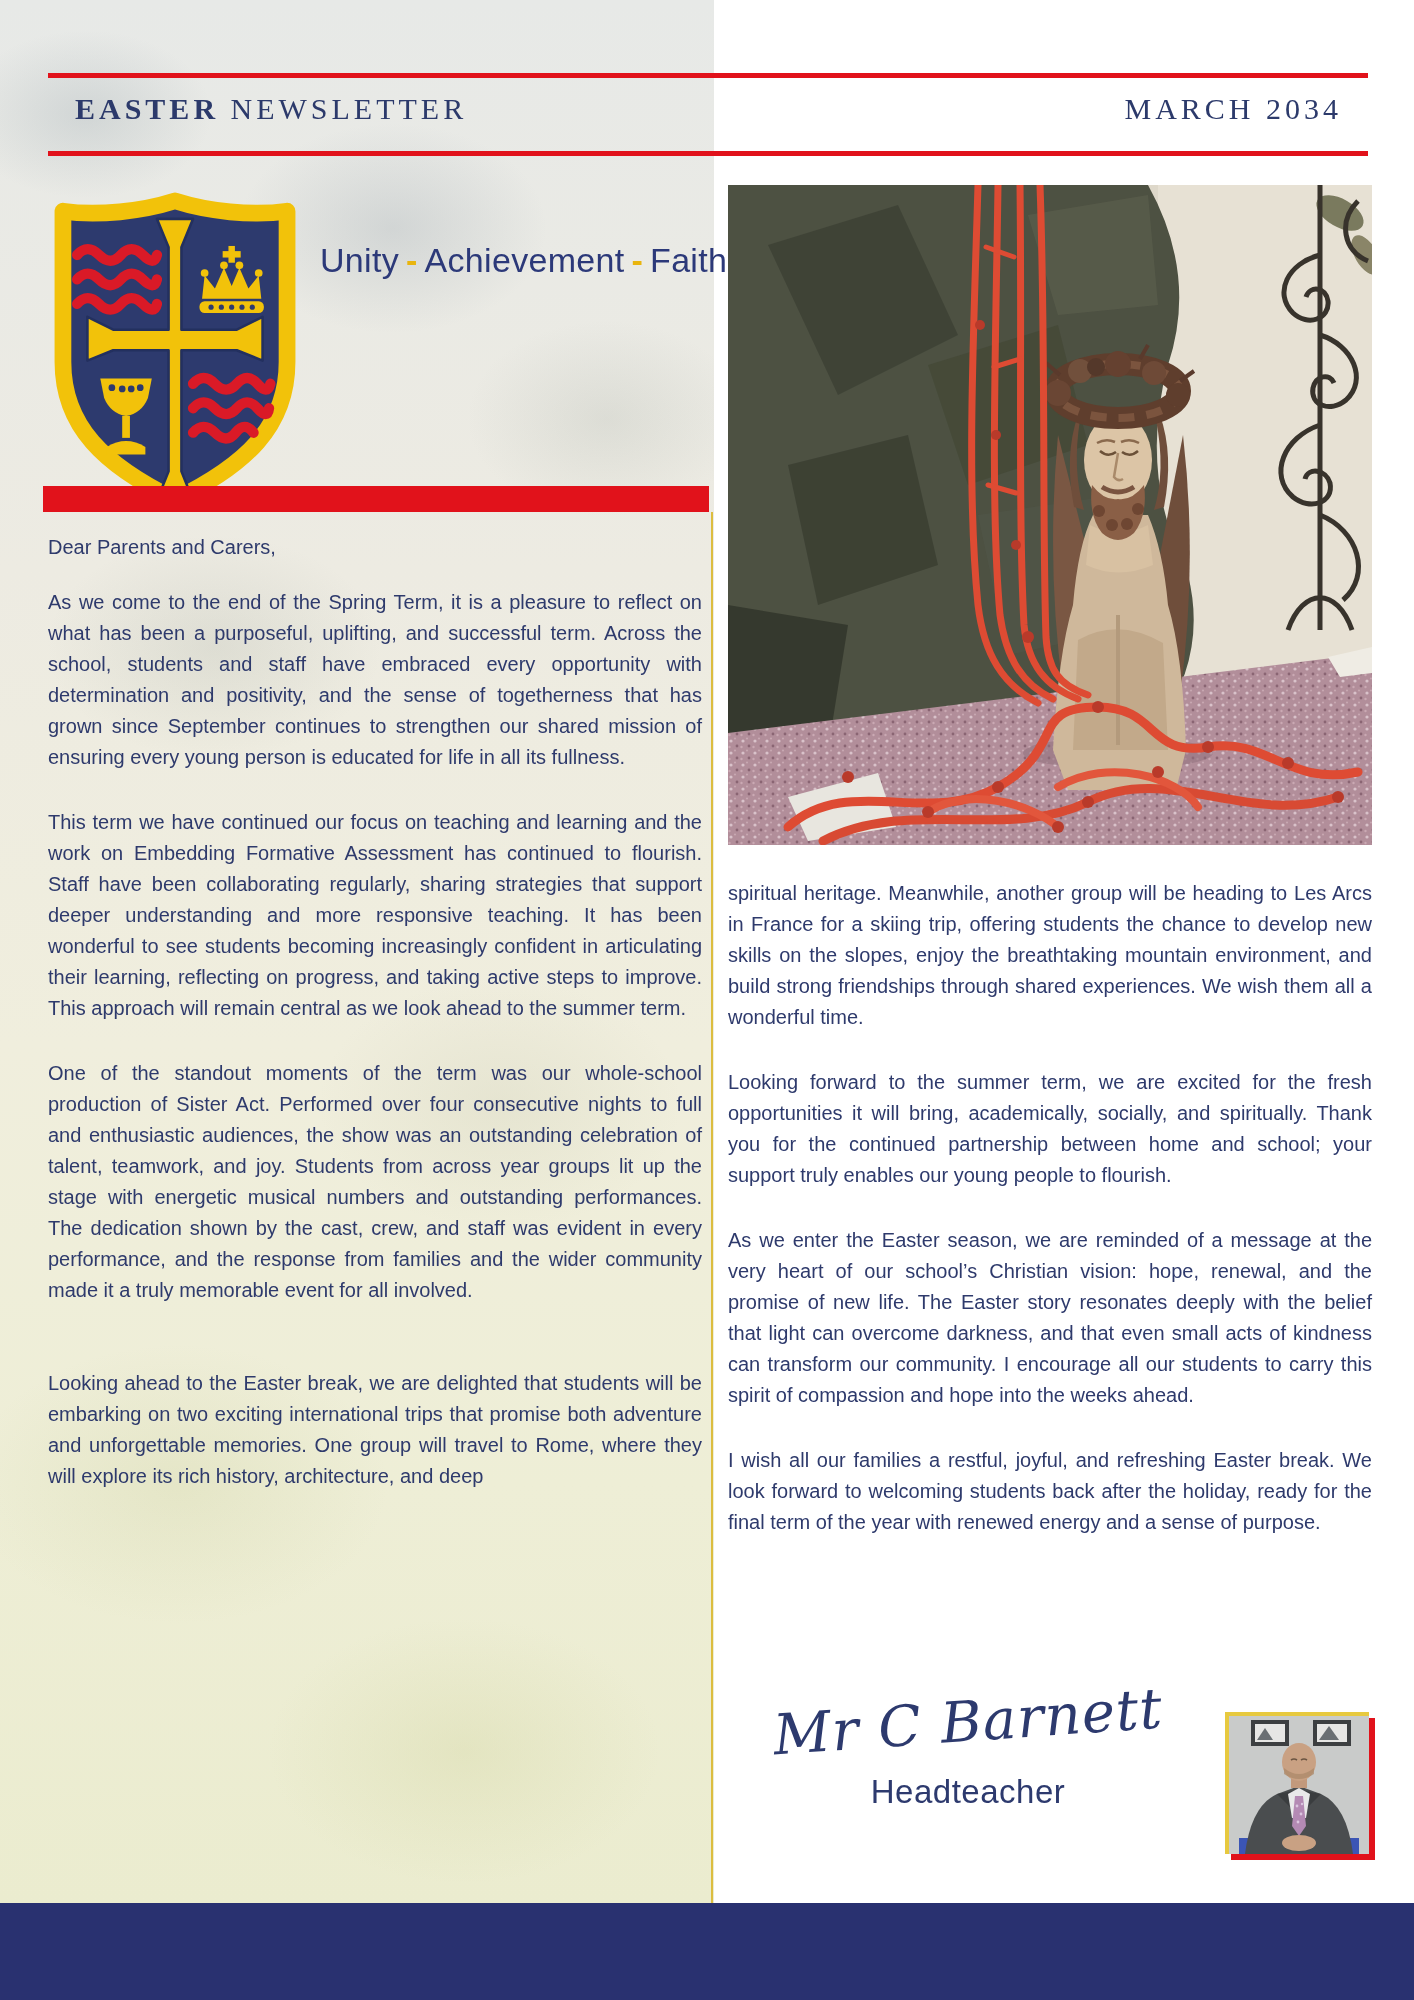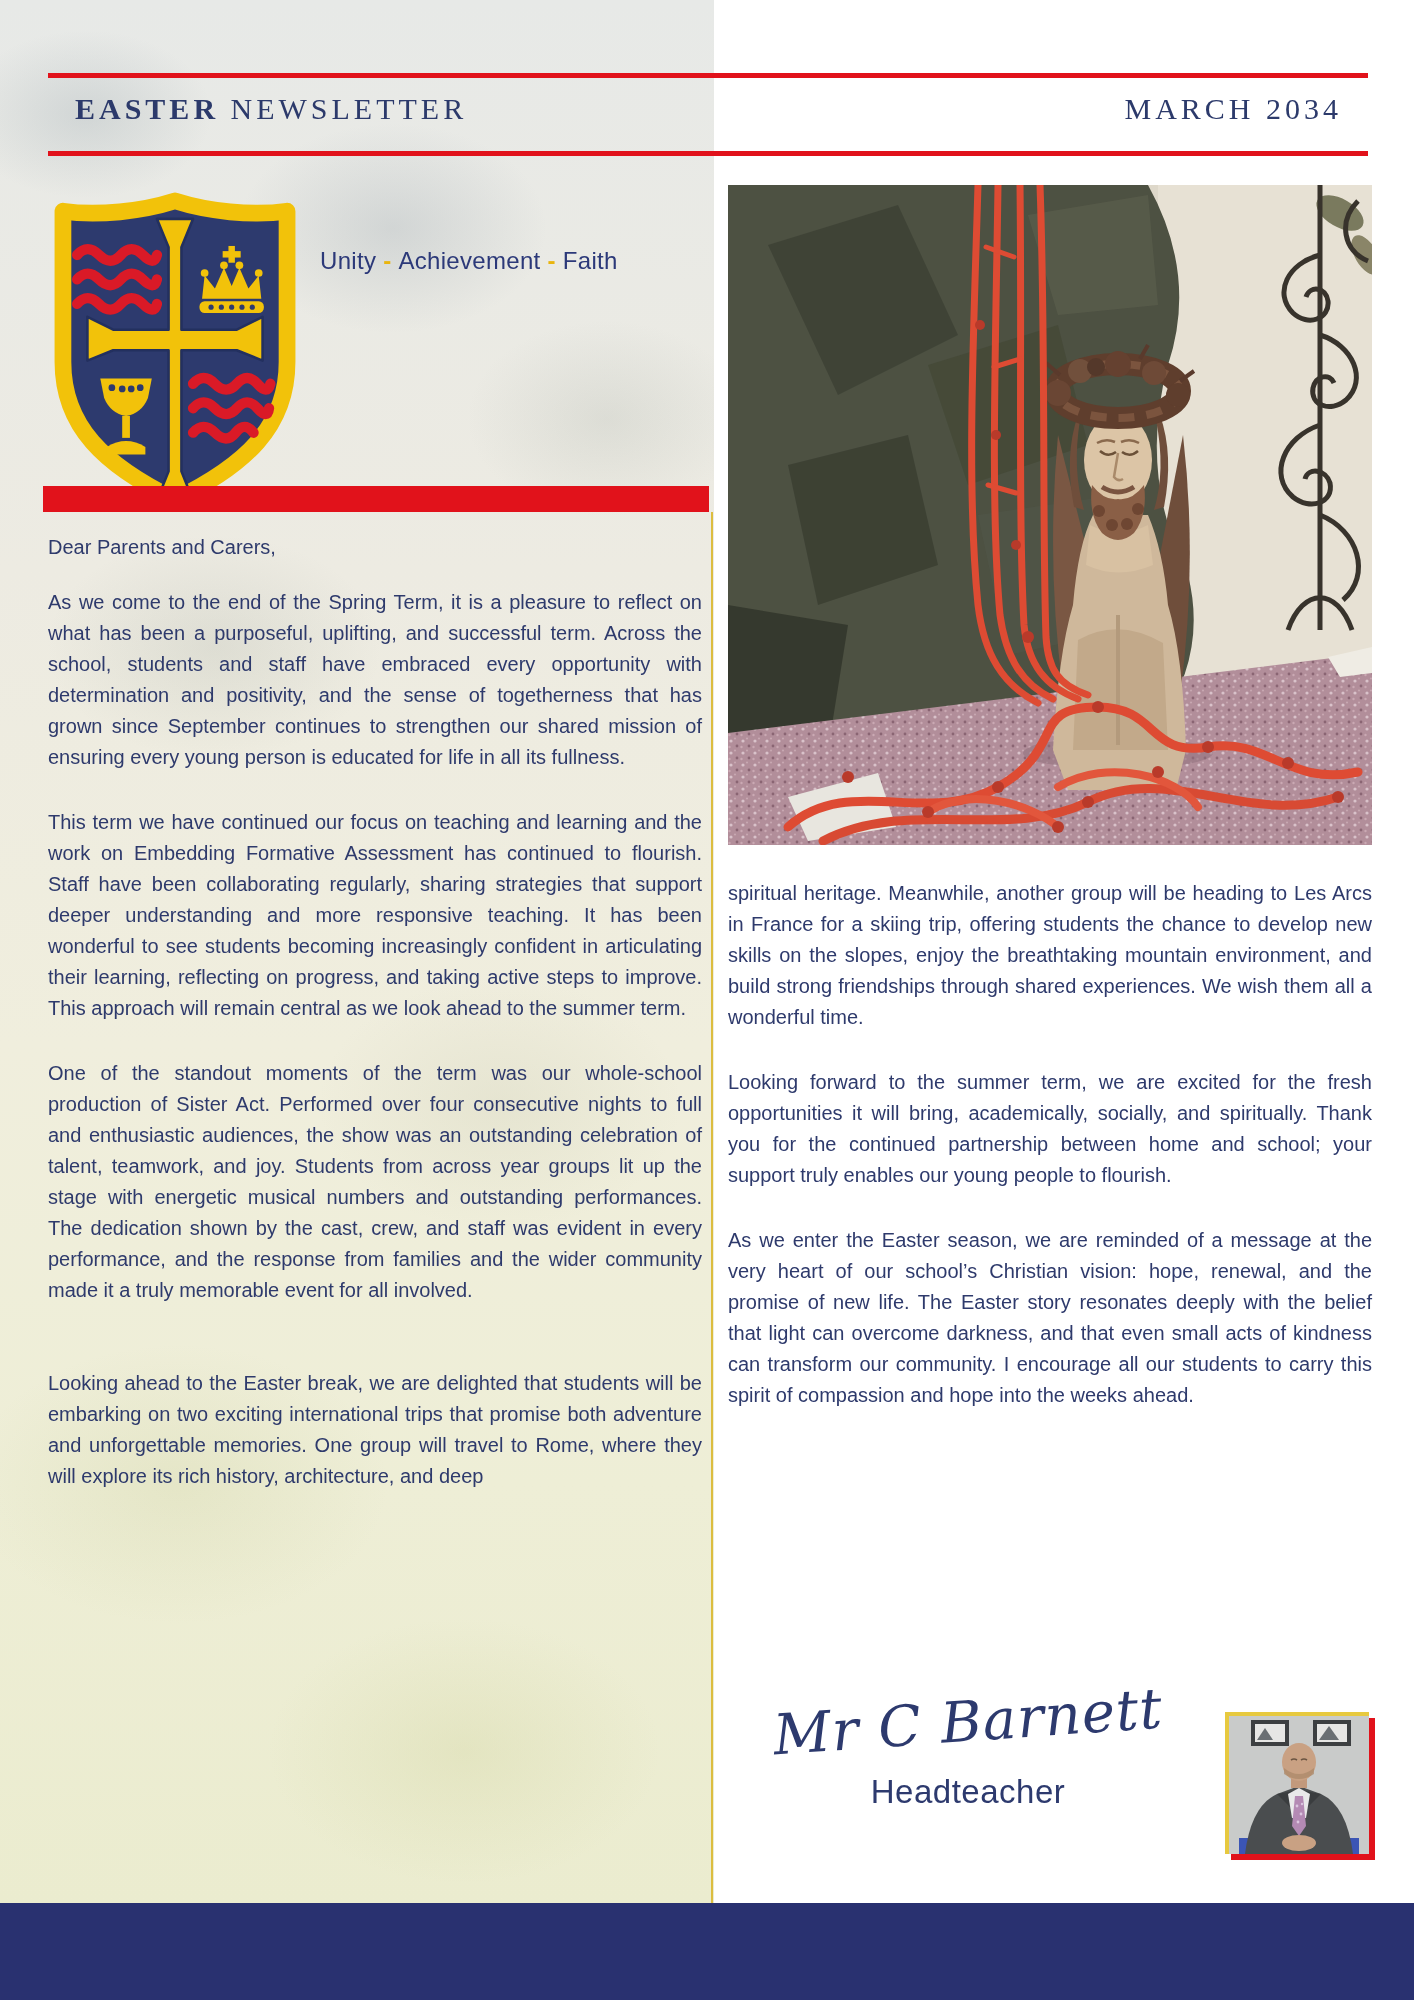--- a/index.html
+++ b/index.html
@@ -25,21 +25,21 @@
   .masthead{position:absolute;top:92px;left:75px;right:72px;height:40px;
     font-family:"Liberation Serif",serif;font-size:30px;color:#2c3a6b;letter-spacing:4px;}
   .masthead .left{position:absolute;left:0;top:0;}
   .masthead .right{position:absolute;right:0;top:0;}
   .masthead .emph{font-weight:bold;}
 
   
   .crest{position:absolute;left:46px;top:188px;width:258px;height:322px;}
   .school-title{position:absolute;left:320px;top:226px;color:#2c3979;}
   .school-title .name{font-size:56px;line-height:67px;letter-spacing:.5px;}
-  .motto{margin-top:21px;font-size:24px;letter-spacing:.3px;color:#2c3979;}
+  .motto{margin-top:15px;font-size:34px;letter-spacing:.3px;color:#2c3979;}
   .motto .dash{color:#e9b50e;font-weight:bold;padding:0 7px;}
 
   .red-bar{position:absolute;left:43px;top:486px;width:666px;height:26px;background:#e1121b;}
 
   
   .letter{color:#2e3a6c;font-size:20px;line-height:31px;}
   .letter p{margin:0 0 34px 0;text-align:justify;}
   .letter .salutation{text-align:left;margin-bottom:24px;}
   .letter-left{position:absolute;left:48px;top:532px;width:654px;}
   .letter-left p.gap-top{margin-top:62px;}
@@ -232,20 +232,21 @@
     <p>As we come to the end of the Spring Term, it is a pleasure to reflect on what has been a purposeful, uplifting, and successful term. Across the school, students and staff have embraced every opportunity with determination and positivity, and the sense of togetherness that has grown since September continues to strengthen our shared mission of ensuring every young person is educated for life in all its fullness.</p>
     <p>This term we have continued our focus on teaching and learning and the work on Embedding Formative Assessment has continued to flourish. Staff have been collaborating regularly, sharing strategies that support deeper understanding and more responsive teaching. It has been wonderful to see students becoming increasingly confident in articulating their learning, reflecting on progress, and taking active steps to improve. This approach will remain central as we look ahead to the summer term.</p>
     <p>One of the standout moments of the term was our whole-school production of Sister Act. Performed over four consecutive nights to full and enthusiastic audiences, the show was an outstanding celebration of talent, teamwork, and joy. Students from across year groups lit up the stage with energetic musical numbers and outstanding performances. The dedication shown by the cast, crew, and staff was evident in every performance, and the response from families and the wider community made it a truly memorable event for all involved.</p>
     <p class="gap-top">Looking ahead to the Easter break, we are delighted that students will be embarking on two exciting international trips that promise both adventure and unforgettable memories. One group will travel to Rome, where they will explore its rich history, architecture, and deep</p>
   </div>
 
   <div class="letter letter-right">
     <p>spiritual heritage. Meanwhile, another group will be heading to Les Arcs in France for a skiing trip, offering students the chance to develop new skills on the slopes, enjoy the breathtaking mountain environment, and build strong friendships through shared experiences. We wish them all a wonderful time.</p>
     <p>Looking forward to the summer term, we are excited for the fresh opportunities it will bring, academically, socially, and spiritually. Thank you for the continued partnership between home and school; your support truly enables our young people to flourish.</p>
     <p>As we enter the Easter season, we are reminded of a message at the very heart of our school’s Christian vision: hope, renewal, and the promise of new life. The Easter story resonates deeply with the belief that light can overcome darkness, and that even small acts of kindness can transform our community. I encourage all our students to carry this spirit of compassion and hope into the weeks ahead.</p>
+    <p>I wish all our families a restful, joyful, and refreshing Easter break. We look forward to welcoming students back after the holiday, ready for the final term of the year with renewed energy and a sense of purpose.</p>
   </div>
 
   <div class="sign-block">
     <div class="sign-script">Mr C Barnett</div>
     <div class="sign-role">Headteacher</div>
   </div>
 
   <div class="head-photo">
     <svg viewBox="0 0 140 138" width="140" height="138" aria-label="headteacher-portrait">
       <rect width="140" height="138" fill="#c9cbca"></rect>

